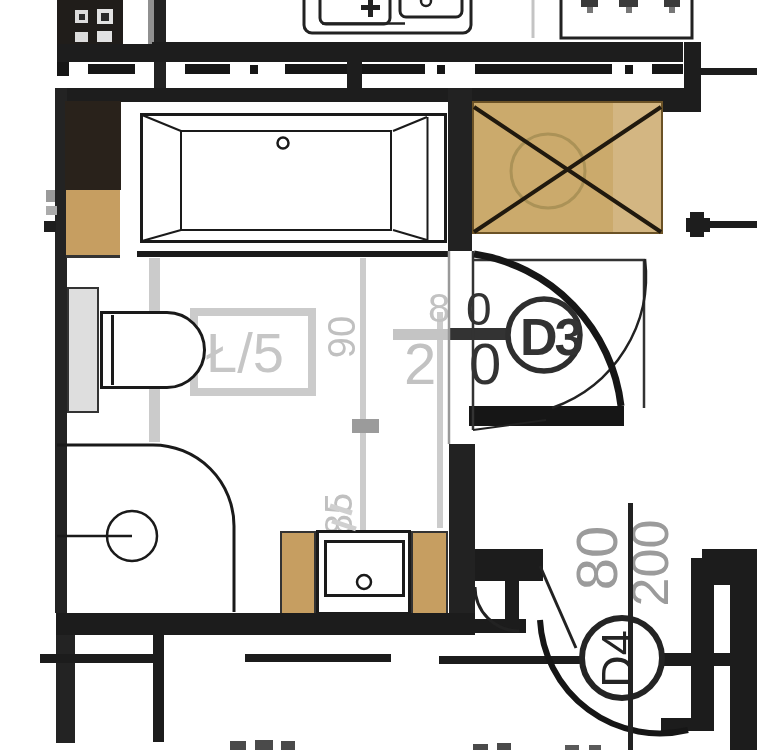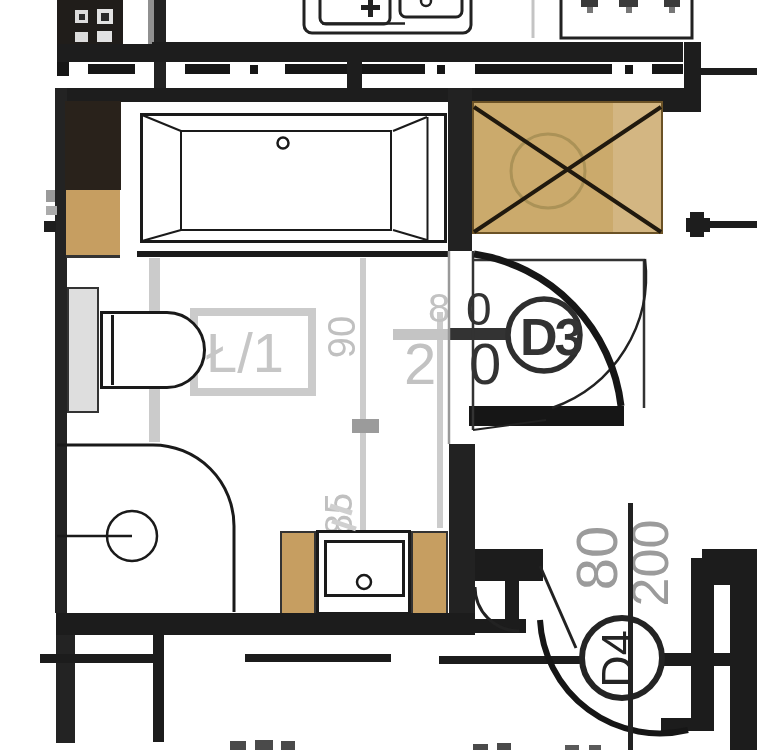--- a/index.html
+++ b/index.html
@@ -62,21 +62,21 @@
 
   <div class="r" style="left:472px;top:101px;width:191px;height:133px;background:#cbaa6c;border:2px solid #6b5226;box-sizing:border-box;"></div>
   <div class="r" style="left:613px;top:103px;width:48px;height:129px;background:#d3b682;"></div>
 
   <div class="r" style="left:690px;top:212px;width:14px;height:25px;background:#1d1d1d;"></div>
   <div class="r" style="left:686px;top:218px;width:24px;height:14px;background:#1d1d1d;"></div>
   <div class="r" style="left:704px;top:221px;width:53px;height:7px;background:#1d1d1d;"></div>
 
   <div class="r" style="left:149px;top:258px;width:11px;height:184px;background:#cbcbcb;"></div>
   <div class="r" style="left:190px;top:308px;width:126px;height:88px;border:8px solid #cbcbcb;box-sizing:border-box;"></div>
-  <div class="r" style="left:206px;top:325px;width:84px;height:56px;color:#c6c6c6;font-size:56px;line-height:56px;">Ł/1</div>
+  <div class="r" style="left:206px;top:325px;width:84px;height:56px;color:#c6c6c6;font-size:56px;line-height:56px;">Ł/5</div>
   <div class="r" style="left:360px;top:258px;width:6px;height:272px;background:#cccccc;"></div>
   <div class="r" style="left:352px;top:419px;width:27px;height:14px;background:#9b9b9b;"></div>
   <div class="r" style="left:437px;top:312px;width:6px;height:216px;background:#cccccc;"></div>
 
   <div class="r" style="left:312px;top:317px;width:60px;height:40px;font-size:38px;line-height:40px;color:#c0c0c0;text-align:center;transform:rotate(-90deg);">90</div>
   <div class="r" style="left:309px;top:494px;width:60px;height:40px;font-size:38px;line-height:40px;color:#c0c0c0;text-align:center;transform:rotate(-90deg);">85</div>
 
   <div class="r" style="left:67px;top:287px;width:32px;height:126px;background:#dedede;border:2px solid #333;box-sizing:border-box;"></div>
   <div class="r" style="left:100px;top:311px;width:106px;height:78px;background:#fff;border:3px solid #1a1a1a;box-sizing:border-box;border-radius:0 39px 39px 0;"></div>
   <div class="r" style="left:111px;top:315px;width:2.5px;height:70px;background:#1a1a1a;"></div>

